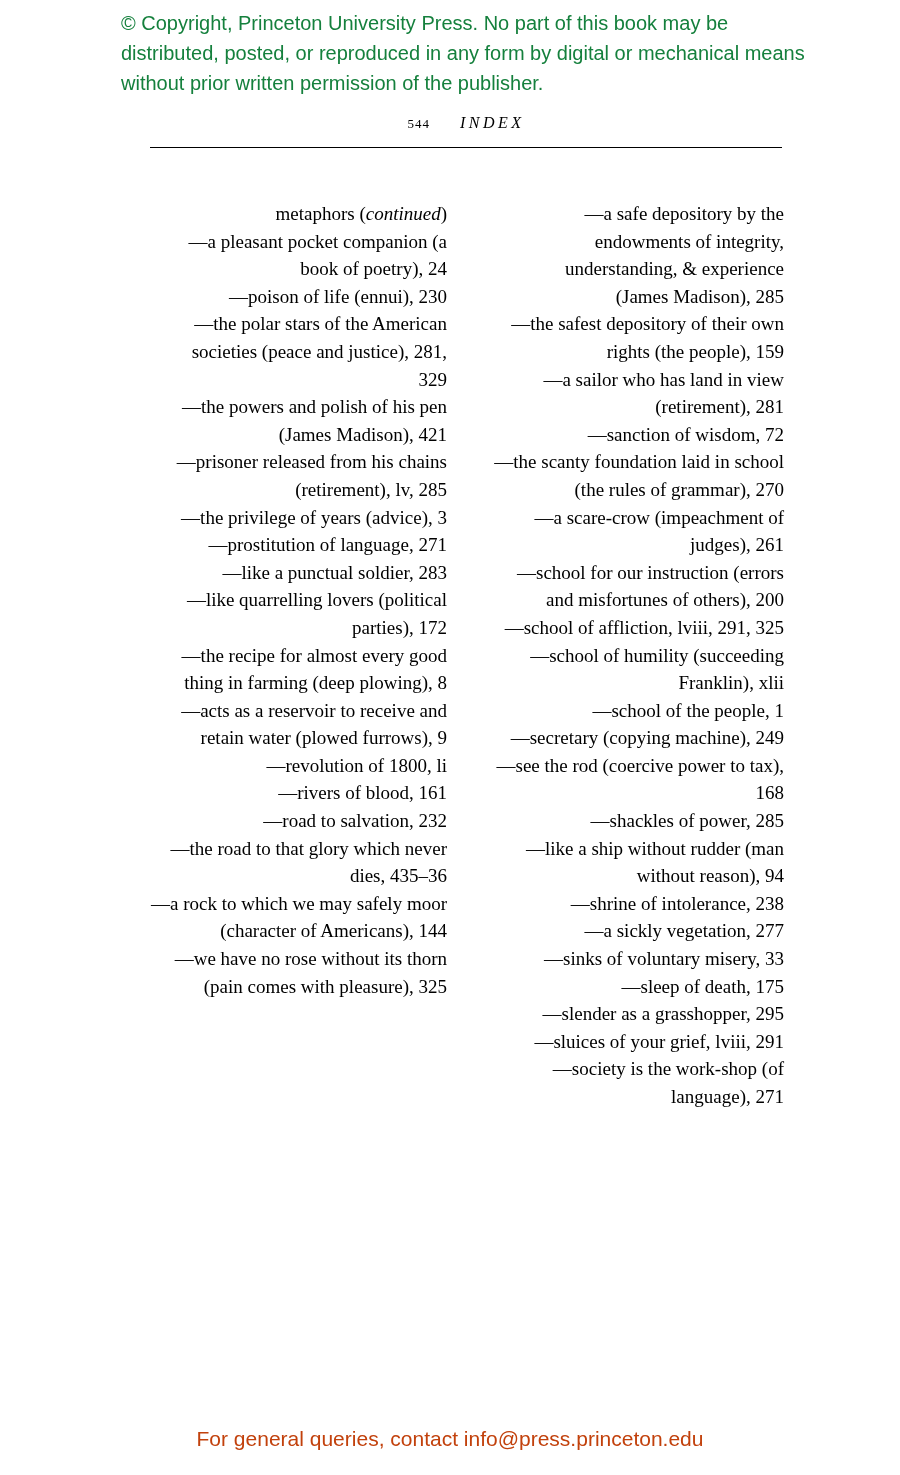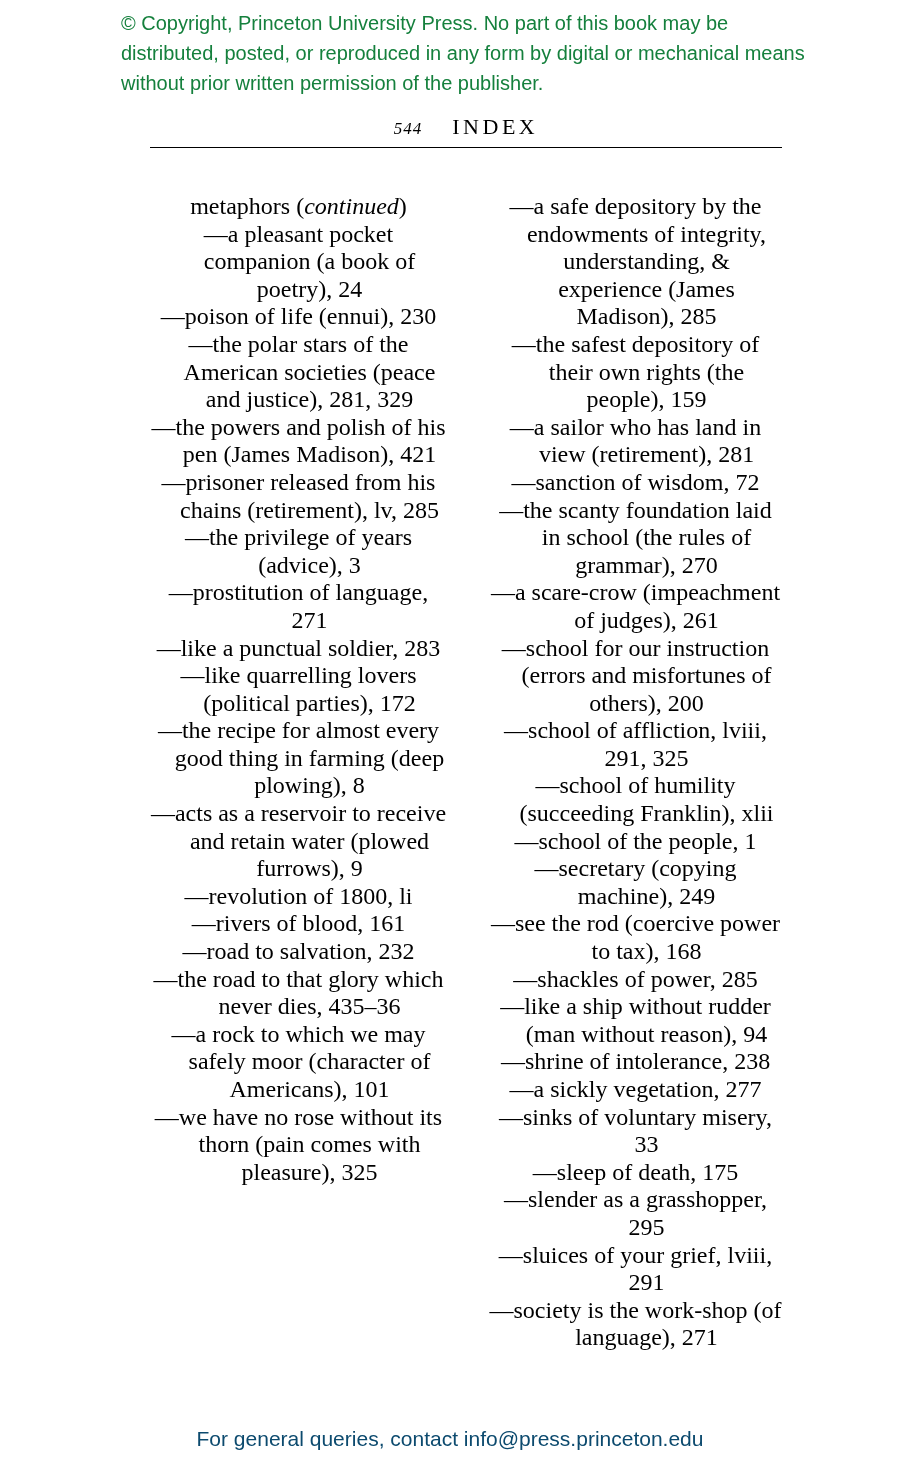--- a/index.html
+++ b/index.html
@@ -28,45 +28,45 @@
   }
   .page-header {
     position: absolute;
     top: 114px;
     left: 150px;
     width: 632px;
     text-align: center;
     white-space: nowrap;
   }
   .page-number {
-    font-size: 17px;
+    font-size: 13px;
     letter-spacing: 1px;
     vertical-align: baseline;
-    font-style: italic;
   }
   .header-title {
-    font-size: 22px;
+    font-size: 16px;
     letter-spacing: 3.5px;
     margin-left: 30px;
     vertical-align: baseline;
+    font-style: italic;
   }
   .header-rule {
     position: absolute;
     top: 147px;
     left: 150px;
     width: 632px;
     height: 0;
     border-top: 1.6px solid #000000;
   }
   .index-col {
     position: absolute;
-    top: 193px;
-    font-size: 24px;
+    top: 200px;
+    font-size: 19px;
     line-height: 27.6px;
-    text-align: center;
+    text-align: right;
   }
   .index-col.left {
     left: 150px;
     width: 297px;
   }
   .index-col.right {
     left: 487px;
     width: 297px;
   }
   .entry {
@@ -77,21 +77,21 @@
     font-style: italic;
   }
   .page-footer {
     position: absolute;
     top: 1427px;
     left: 0;
     width: 900px;
     text-align: center;
     font-family: "Liberation Sans", sans-serif;
     font-size: 21px;
-    color: #0c4a6e;
+    color: #c2410c;
   }
 </style>
 </head>
 <body>
 
 <div>
 
   <div class="copyright">© Copyright, Princeton University Press. No part of this book may be distributed, posted, or reproduced in any form by digital or mechanical means without prior written permission of the publisher.</div>
 
   <div class="page-header">
@@ -110,21 +110,21 @@
     <div class="entry">—the privilege of years (advice), 3</div>
     <div class="entry">—prostitution of language, 271</div>
     <div class="entry">—like a punctual soldier, 283</div>
     <div class="entry">—like quarrelling lovers (political parties), 172</div>
     <div class="entry">—the recipe for almost every good thing in farming (deep plowing), 8</div>
     <div class="entry">—acts as a reservoir to receive and retain water (plowed furrows), 9</div>
     <div class="entry">—revolution of 1800, li</div>
     <div class="entry">—rivers of blood, 161</div>
     <div class="entry">—road to salvation, 232</div>
     <div class="entry">—the road to that glory which never dies, 435–36</div>
-    <div class="entry">—a rock to which we may safely moor (character of Americans), 101</div>
+    <div class="entry">—a rock to which we may safely moor (character of Americans), 144</div>
     <div class="entry">—we have no rose without its thorn (pain comes with pleasure), 325</div>
   </div>
 
   <div class="index-col right">
     <div class="entry">—a safe depository by the endowments of integrity, understanding, &amp; experience (James Madison), 285</div>
     <div class="entry">—the safest depository of their own rights (the people), 159</div>
     <div class="entry">—a sailor who has land in view (retirement), 281</div>
     <div class="entry">—sanction of wisdom, 72</div>
     <div class="entry">—the scanty foundation laid in school (the rules of grammar), 270</div>
     <div class="entry">—a scare-crow (impeachment of judges), 261</div>

